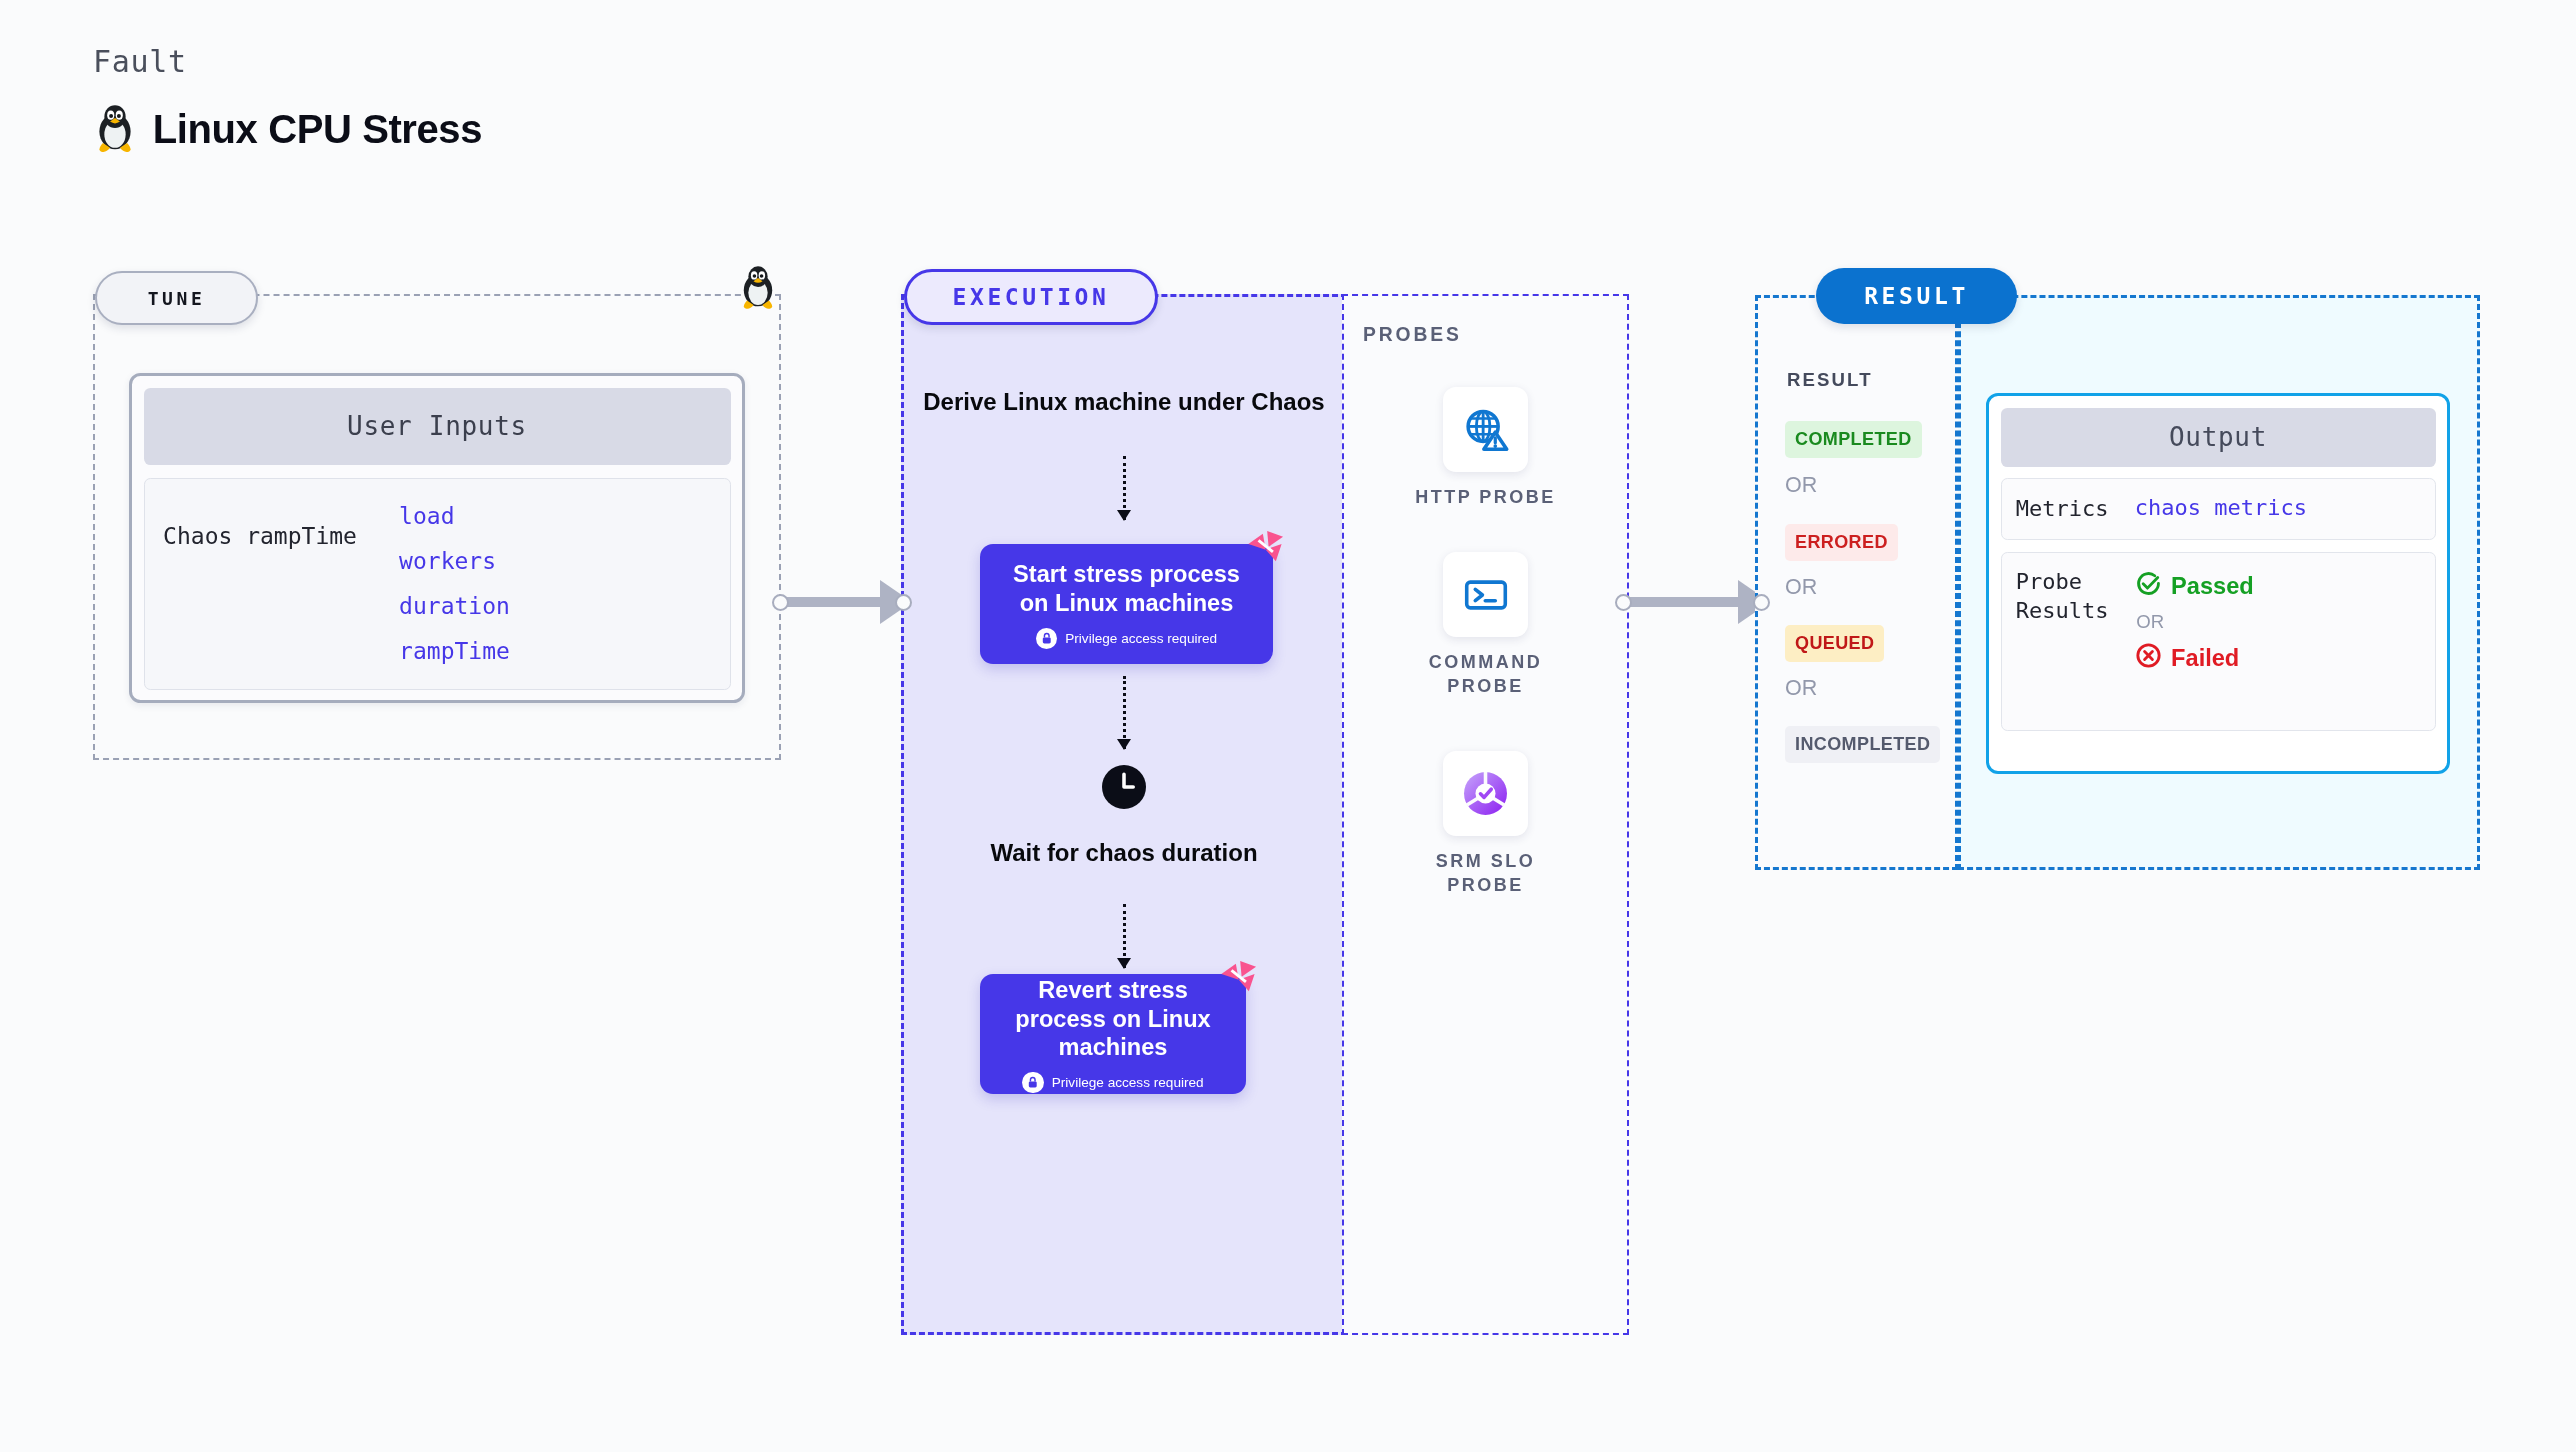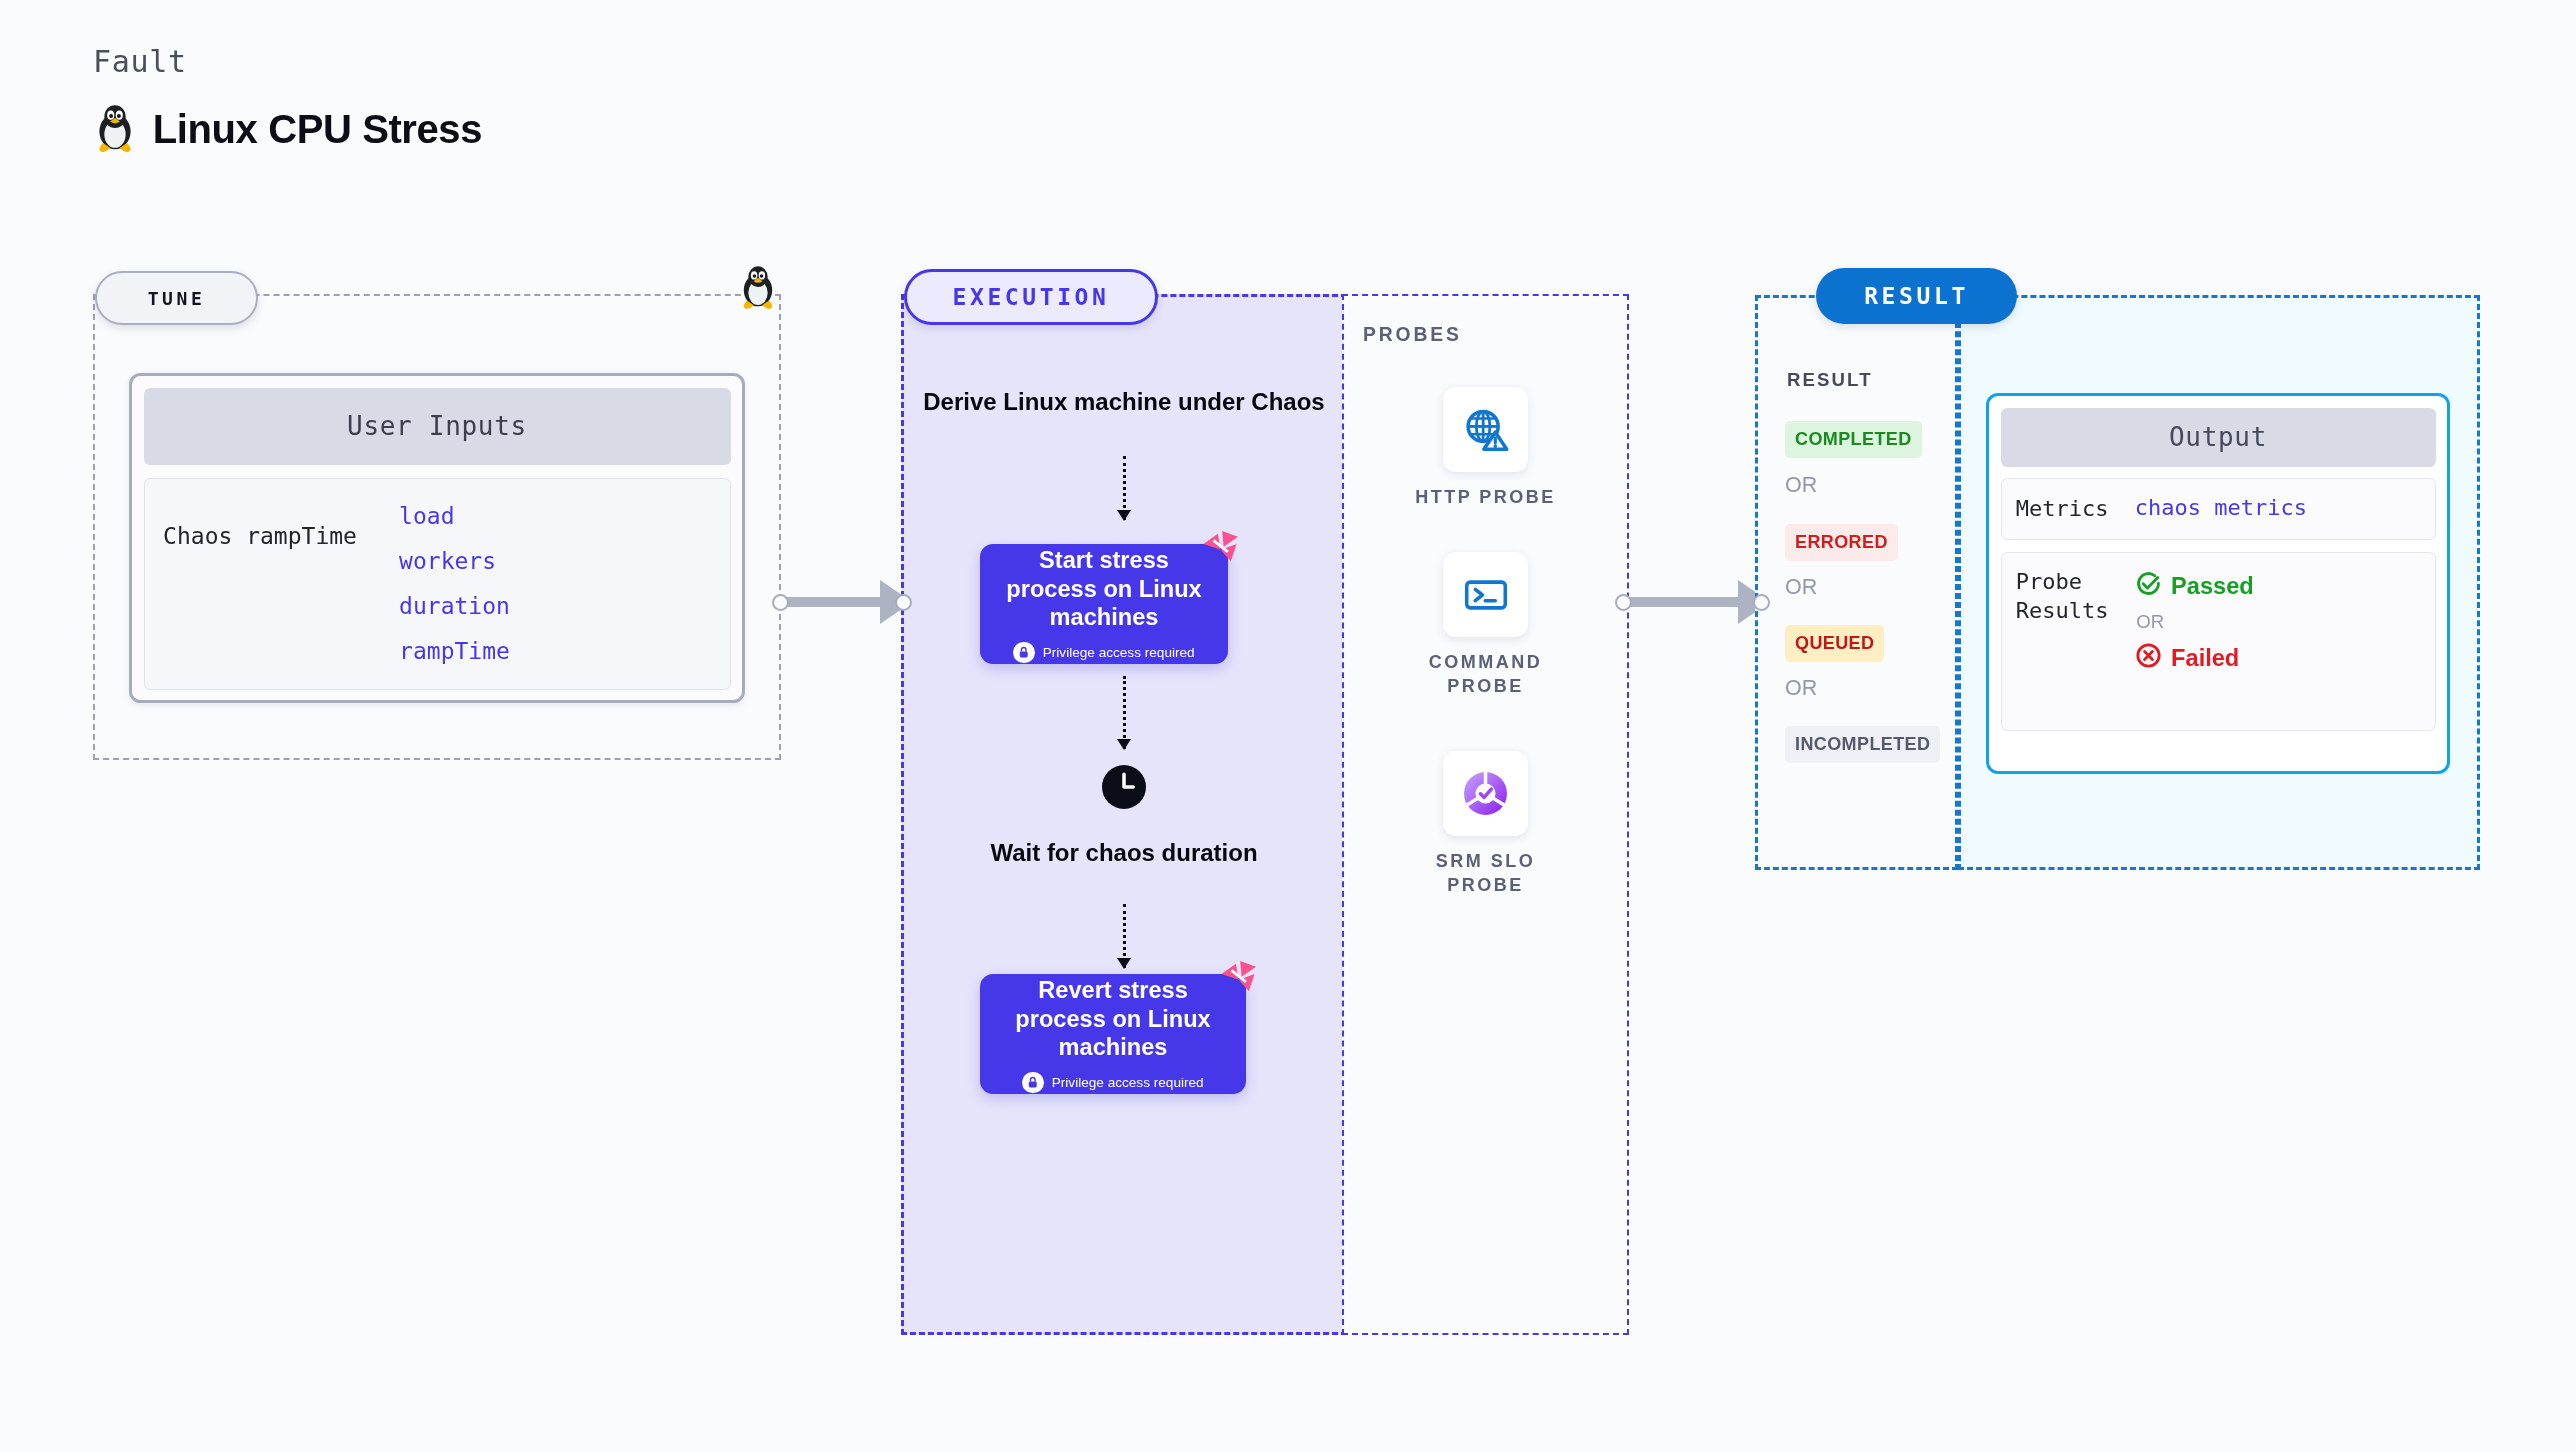--- a/index.html
+++ b/index.html
@@ -263,21 +263,21 @@
 
 <div style="position:absolute; left:901px; top:387px; width:446px;">
   <div class="flow-text" style="top:0; left:0;">Derive Linux machine under Chaos</div>
 </div>
 
 <div class="dotted-arrow" style="left:1123px; top:456px; height:64px;">
   <div class="line"></div>
     <div class="head"></div>
 </div>
 
-<div class="task-card" style="left:980px; top:544px; width:248px; height:120px;">
+<div class="task-card" style="left:980px; top:544px; width:293px; height:120px;">
   <span class="ribbon">
     <svg width="42" height="39" viewBox="0 0 58 54">
       <path d="M6 22 L26 8 L30 30 Z" fill="#f9538f"></path>
       <path d="M32 4 L54 12 L34 26 Z" fill="#f9538f"></path>
       <path d="M30 30 L52 22 L44 46 Z" fill="#f9538f"></path>
       <path d="M20 17 L40 33" stroke="#fff" stroke-width="4" fill="none"></path>
     </svg>
   </span>
   <div class="task-card-title">Start stress process on Linux machines</div>
   <div class="task-card-sub">

